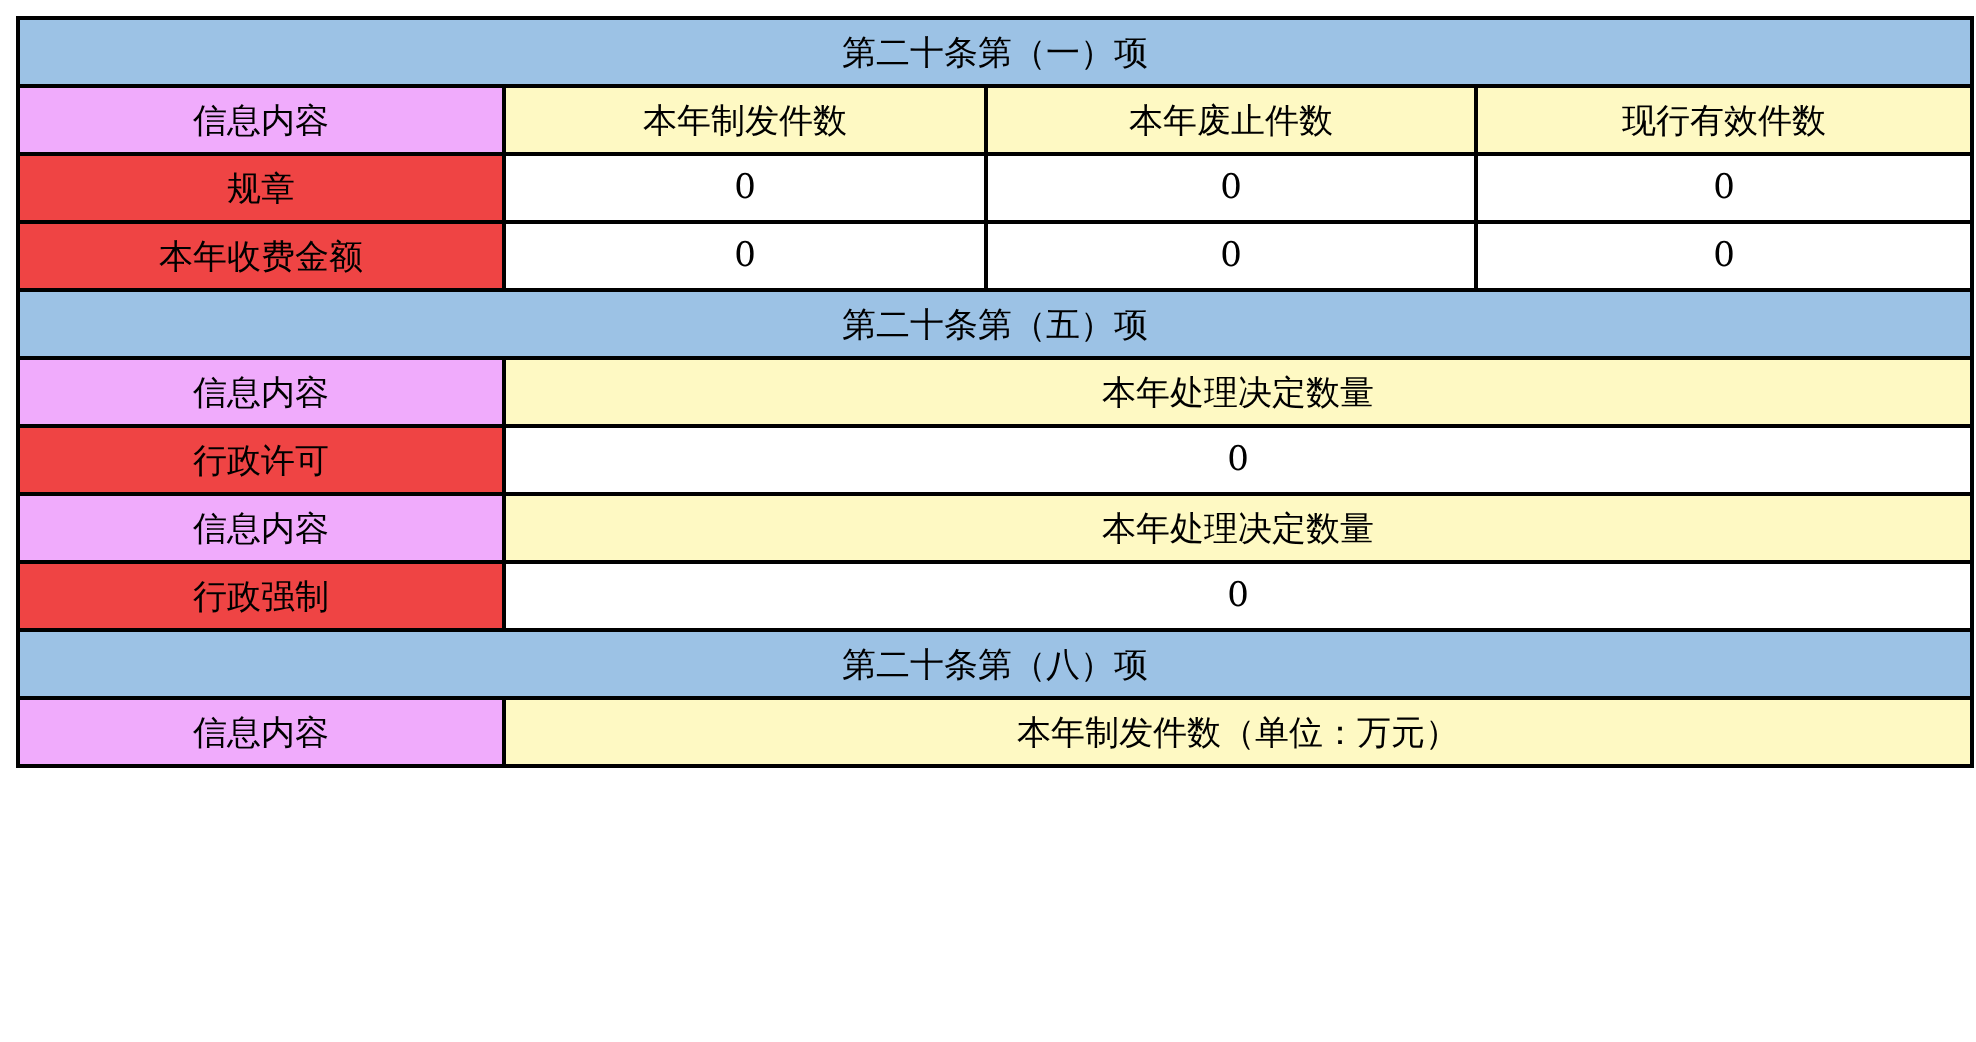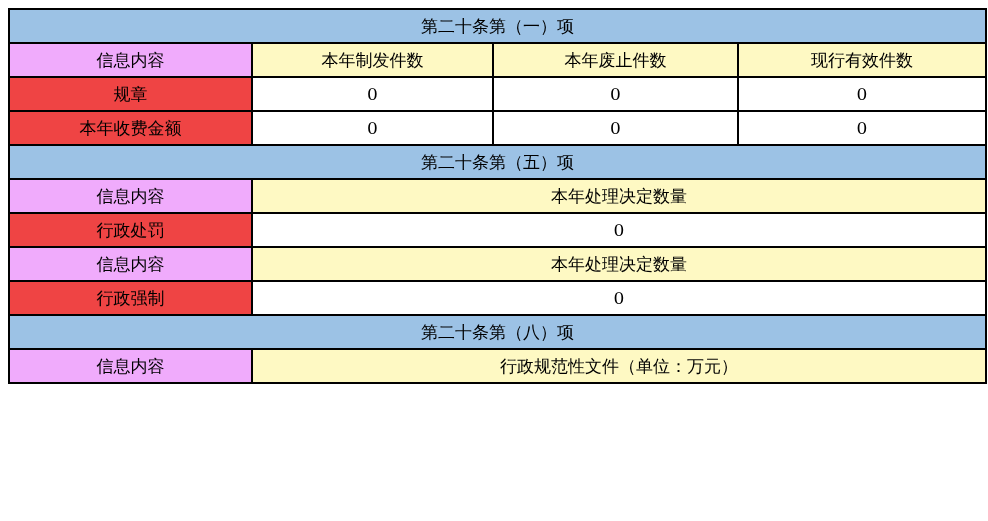--- a/index.html
+++ b/index.html
@@ -87,35 +87,35 @@
       </tr>
 
       <tr>
         <td colspan="4" class="sec-title">第二十条第（五）项</td>
       </tr>
       <tr>
         <td class="lbl-head">信息内容</td>
         <td colspan="3" class="col-head">本年处理决定数量</td>
       </tr>
       <tr>
-        <td class="row-label">行政处罚</td>
+        <td class="row-label">行政许可</td>
         <td colspan="3" class="val">0</td>
       </tr>
 
       <tr>
         <td class="lbl-head">信息内容</td>
         <td colspan="3" class="col-head">本年处理决定数量</td>
       </tr>
       <tr>
         <td class="row-label">行政强制</td>
         <td colspan="3" class="val">0</td>
       </tr>
 
       <tr>
         <td colspan="4" class="sec-title">第二十条第（八）项</td>
       </tr>
       <tr>
         <td class="lbl-head">信息内容</td>
-        <td colspan="3" class="col-head">行政规范性文件（单位：万元）</td>
+        <td colspan="3" class="col-head">本年制发件数（单位：万元）</td>
       </tr>
     </tbody>
   </table>
 </div>
 
 </body></html>

